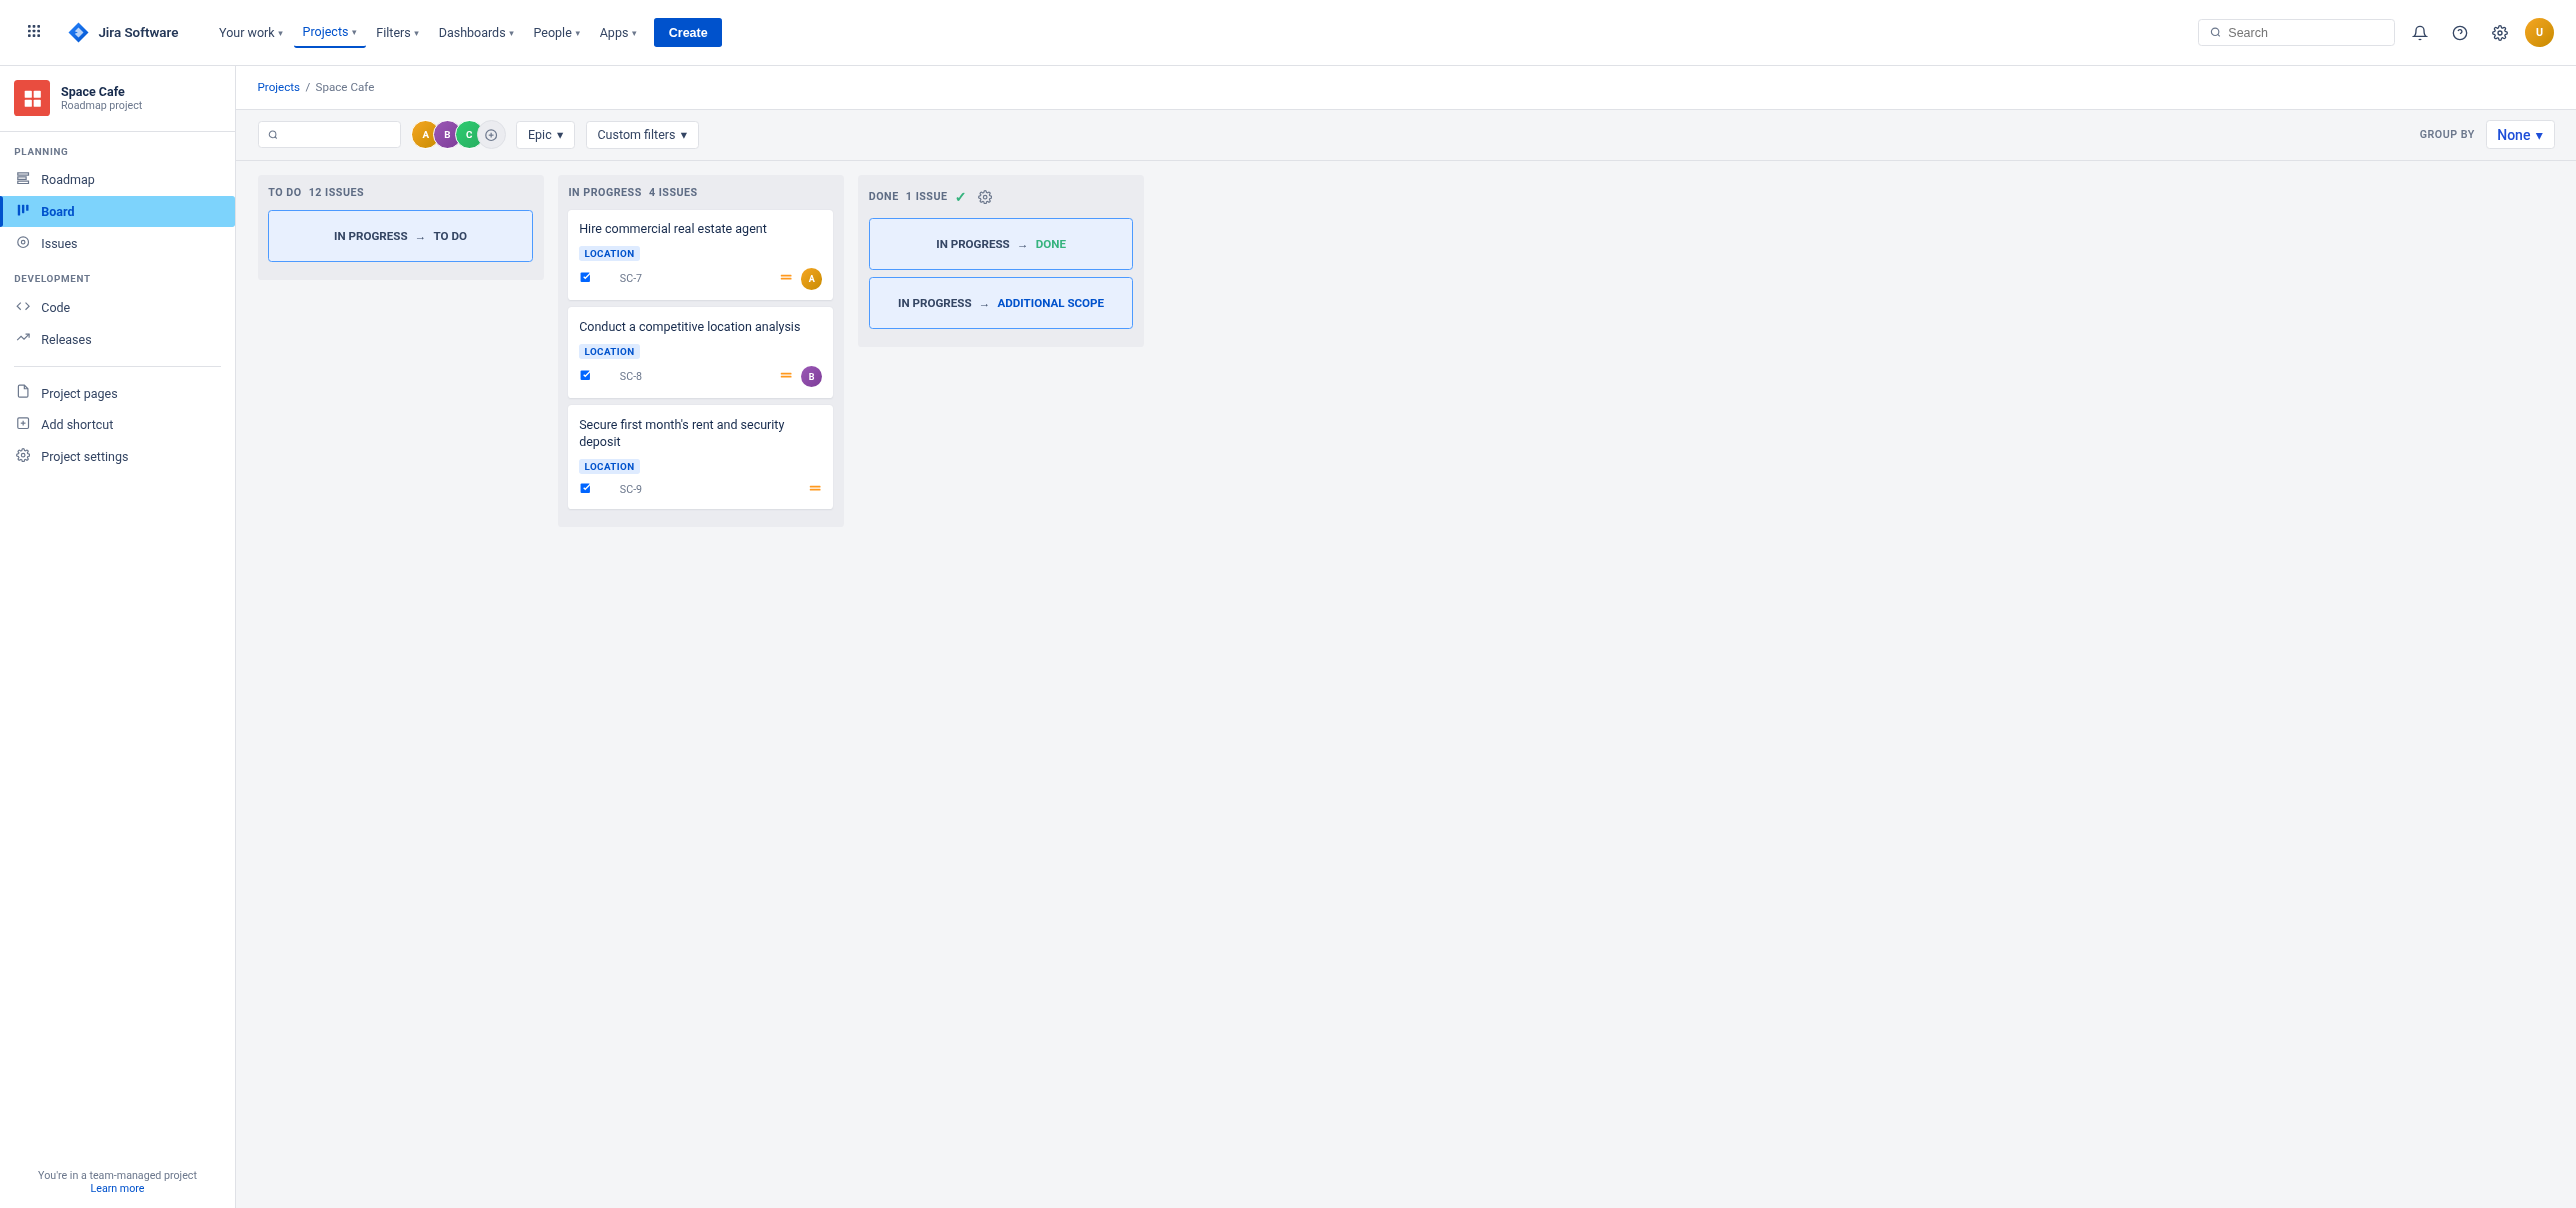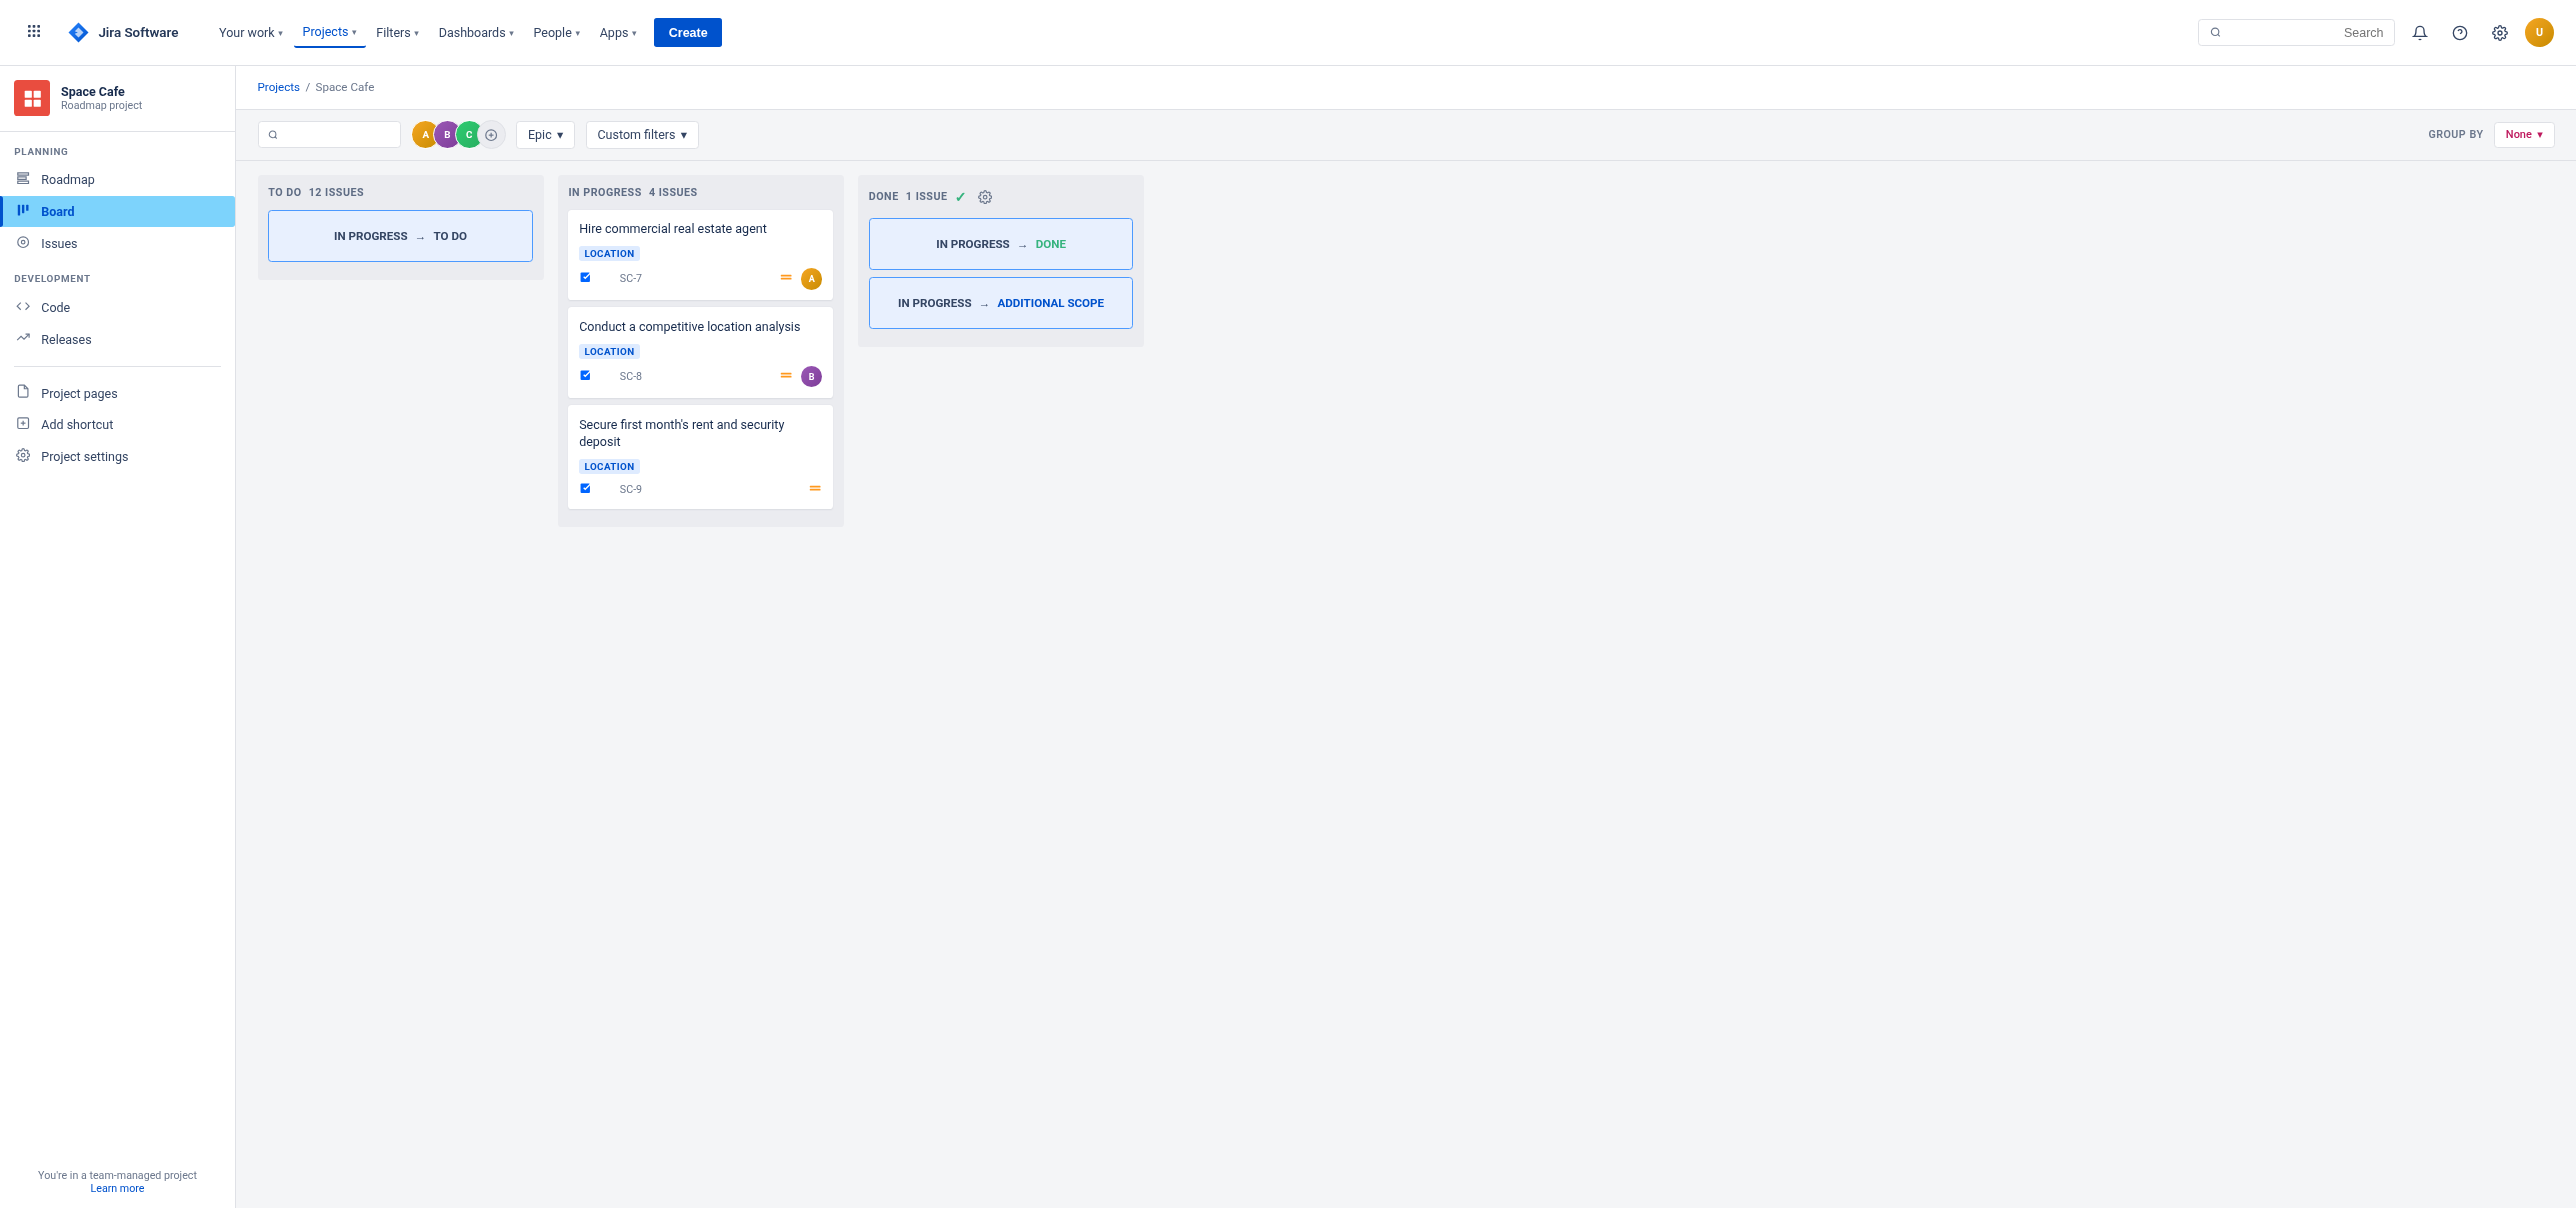--- a/index.html
+++ b/index.html
@@ -25,21 +25,21 @@
     .nav-create {
       background: #0052cc; color: #fff; border: none; padding: 7.2px 14.3px;
       border-radius: 2.7px; font-size: 12.5px; font-weight: 600; cursor: pointer;
       margin-left: 7.2px;
     }
     .nav-right { display: flex; align-items: center; gap: 10.7px; margin-left: auto; }
     .search-box {
       display: flex; align-items: center; border: 0.9px solid #dfe1e6; border-radius: 3.6px;
       padding: 5.4px 10.7px; gap: 7.2px; width: 197px; background: #fff;
     }
-    .search-box input { border: none; outline: none; font-size: 12.5px; color: #172b4d; width: 100%; text-align: right; }
+    .search-box input { border: none; outline: none; font-size: 12.5px; color: #172b4d; width: 100%; }
     .nav-icon-btn {
       width: 29px; height: 29px; display: flex; align-items: center; justify-content: center;
       border-radius: 50%; cursor: pointer; color: #344563; font-size: 16px;
     }
     .avatar-nav {
       width: 29px; height: 29px; border-radius: 50%; background: #8b572a;
       display: flex; align-items: center; justify-content: center; cursor: pointer; overflow: hidden;
     }
 
     
@@ -114,21 +114,21 @@
     }
     .filter-btn {
       display: flex; align-items: center; gap: 5.4px; padding: 5.4px 10.7px;
       border: 0.9px solid #dfe1e6; border-radius: 3.6px; background: #fff;
       cursor: pointer; font-size: 12.5px; color: #344563;
     }
     .group-by-label { font-size: 10.7px; color: #6b778c; margin-left: auto; text-transform: uppercase; letter-spacing: 0.5px; font-weight: 600; }
     .group-by-select {
       display: flex; align-items: center; gap: 5.4px; padding: 5.4px 10.7px;
       border: 0.9px solid #dfe1e6; border-radius: 3.6px; background: #fff;
-      cursor: pointer; font-size: 11px; color: #be185d; font-weight: 500;
+      cursor: pointer; font-size: 14px; color: #1d4ed8; font-weight: 500;
     }
 
     
     .board-columns { display: flex; gap: 14.3px; padding: 14.3px 21.5px; align-items: flex-start; min-height: 537px; }
     .board-column {
       background: #ebecf0; border-radius: 3.6px; width: 286px; min-width: 286px;
       padding: 10.7px; flex-shrink: 0;
     }
     .column-header {
       display: flex; align-items: center; gap: 7.2px; margin-bottom: 10.7px;

